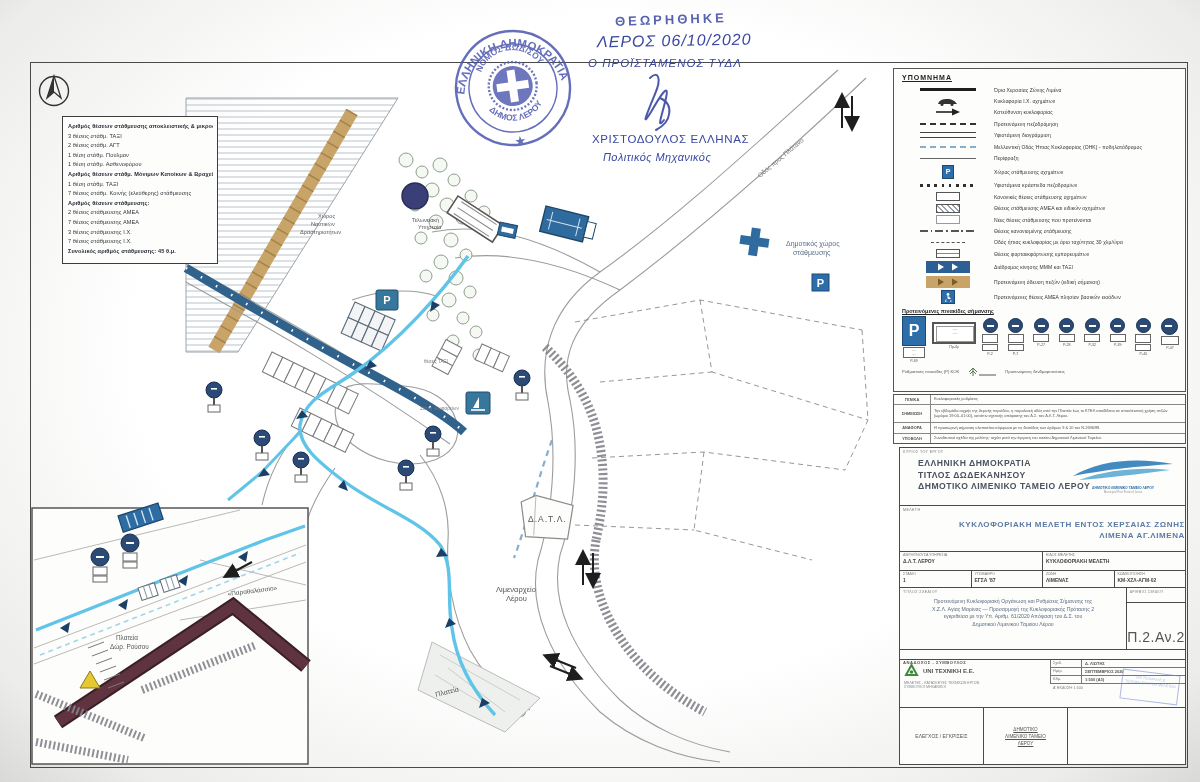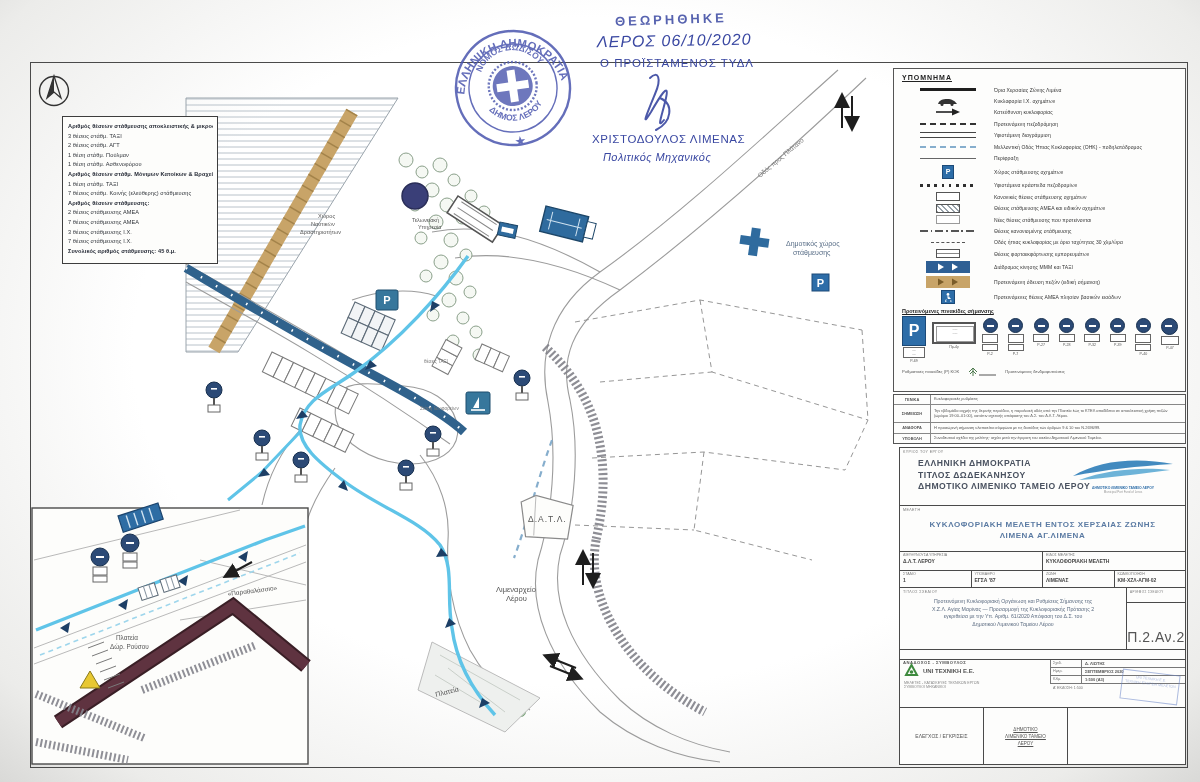--- a/index.html
+++ b/index.html
@@ -11,21 +11,21 @@
   .frame{left:30px;top:62px;width:1156px;height:704px;border:1.6px solid #4a4a4a;background:transparent;}
   
   .pbox{left:62px;top:116px;width:156px;height:148px;border:1px solid #3d3d3d;background:#fdfdfb;
         padding:5px 4px 2px 5px;box-sizing:border-box;}
   .pbox .pl{display:block;font-size:5.6px;line-height:9.6px;color:#30343a;letter-spacing:.1px;white-space:nowrap;overflow:hidden;}
   .pbox .plb{font-weight:bold;color:#1f2430;}
   
   .appr{color:#3a48a2;}
   .a1{left:615px;top:12px;font-size:13px;font-weight:bold;letter-spacing:3px;transform:rotate(-2deg);opacity:.85;}
   .a2{left:597px;top:32px;font-size:16px;font-style:italic;letter-spacing:1px;transform:rotate(-1deg);}
-  .a3{left:600px;top:57px;font-size:11.5px;letter-spacing:1px;}
+  .a3{left:588px;top:57px;font-size:11.5px;letter-spacing:1px;font-style:italic;}
   .a4{left:592px;top:133px;font-size:11.5px;letter-spacing:.6px;}
   .a5{left:603px;top:151px;font-size:11px;font-style:italic;letter-spacing:.4px;}
   
   .legend{left:893px;top:68px;width:293px;height:324px;border:1.2px solid #555;background:#fdfdfc;
           box-sizing:border-box;padding:5px 6px 2px 8px;}
   .ltitle{font-size:7px;font-weight:bold;letter-spacing:1px;color:#222;text-decoration:underline;margin-bottom:3px;}
   .lrow{display:flex;align-items:center;height:11.4px;}
   .lsymc{width:92px;display:flex;justify-content:center;align-items:center;flex:none;}
   .llab{font-size:5px;color:#333;letter-spacing:.1px;white-space:nowrap;overflow:hidden;}
   .s-line{width:56px;border-top:3px solid #1e1e1e;}
@@ -59,21 +59,21 @@
   .nrow:last-child{border-bottom:none;}
   .nk{width:36px;flex:none;border-right:.8px solid #888;font-size:3.9px;font-weight:bold;color:#555;
       display:flex;align-items:center;justify-content:center;text-align:center;}
   .nv{flex:1;font-size:3.9px;color:#555;padding:1px 3px;line-height:4.6px;display:flex;align-items:center;}
   
   .tb{left:899px;top:447px;width:287px;height:318px;border:1.4px solid #4a4a4a;background:#fdfdfc;box-sizing:border-box;display:flex;flex-direction:column;}
   .tb .sec{border-bottom:1px solid #4a4a4a;position:relative;box-sizing:border-box;}
   .microlab{font-size:3.6px;color:#777;letter-spacing:.4px;position:absolute;left:3px;top:2px;}
   .org{padding:10px 8px 2px 18px;}
   .org .o{font-size:8.6px;font-weight:bold;color:#4a5260;letter-spacing:.5px;line-height:11.5px;}
-  .studytitle{color:#5b7ba3;font-weight:bold;font-size:8px;letter-spacing:.6px;text-align:center;line-height:11px;}
+  .studytitle{color:#5b7ba3;font-weight:bold;font-size:8px;letter-spacing:.6px;text-align:right;line-height:11px;}
   .cells{display:flex;border-bottom:.8px solid #4a4a4a;}
   .cell{flex:1;border-right:.8px solid #4a4a4a;padding:1px 3px;box-sizing:border-box;min-height:16px;}
   .cell:last-child{border-right:none;}
   .cl{font-size:3.6px;color:#777;display:block;}
   .cv{font-size:5px;color:#444;font-weight:bold;display:block;margin-top:1px;}
   .sheettxt{font-size:5.2px;color:#5b6b80;text-align:center;line-height:7.6px;padding-top:10px;}
   .numbig{font-size:14px;color:#555;letter-spacing:.5px;text-align:center;}
   .mini-table{font-size:4px;color:#555;border-left:.8px solid #777;}
   .mtr{display:flex;border-bottom:.8px solid #777;}
   .mtk{width:26px;border-right:.8px solid #777;padding:1px 2px;color:#777;font-size:3.7px;}
@@ -459,21 +459,21 @@
 
 <div class="abs appr a1" style="z-index:4;">ΘΕΩΡΗΘΗΚΕ</div>
 <div class="abs appr a2" style="z-index:4;">ΛΕΡΟΣ 06/10/2020</div>
 <div class="abs appr a3" style="z-index:4;">Ο ΠΡΟΪΣΤΑΜΕΝΟΣ ΤΥΔΛ</div>
 <svg class="abs" style="left:628px;top:70px;z-index:4;" width="92" height="64" viewBox="0 0 92 64">
   <g stroke="#3947a0" stroke-width="2" fill="none" opacity=".9" stroke-linecap="round">
     <path d="M22,8 C30,0 34,8 27,24 C18,46 13,58 23,42 C31,28 42,10 38,28 C34,46 28,60 36,50"></path>
     <path d="M32,28 C46,34 44,52 28,60"></path>
   </g>
 </svg>
-<div class="abs appr a4" style="z-index:4;">ΧΡΙΣΤΟΔΟΥΛΟΣ ΛΙΜΕΝΑΣ</div>
+<div class="abs appr a4" style="z-index:4;">ΧΡΙΣΤΟΔΟΥΛΟΣ ΕΛΛΗΝΑΣ</div>
 <div class="abs appr a5" style="z-index:4;">Πολιτικός Μηχανικός</div>
 
 <div class="abs legend" style="z-index:3;">
   <div class="ltitle">ΥΠΟΜΝΗΜΑ</div>
 
   <div class="lrow">
       <span class="lsymc">
         <span class="s-line"></span>
       </span>
       <span class="llab">Όρια Χερσαίας Ζώνης Λιμένα</span>

